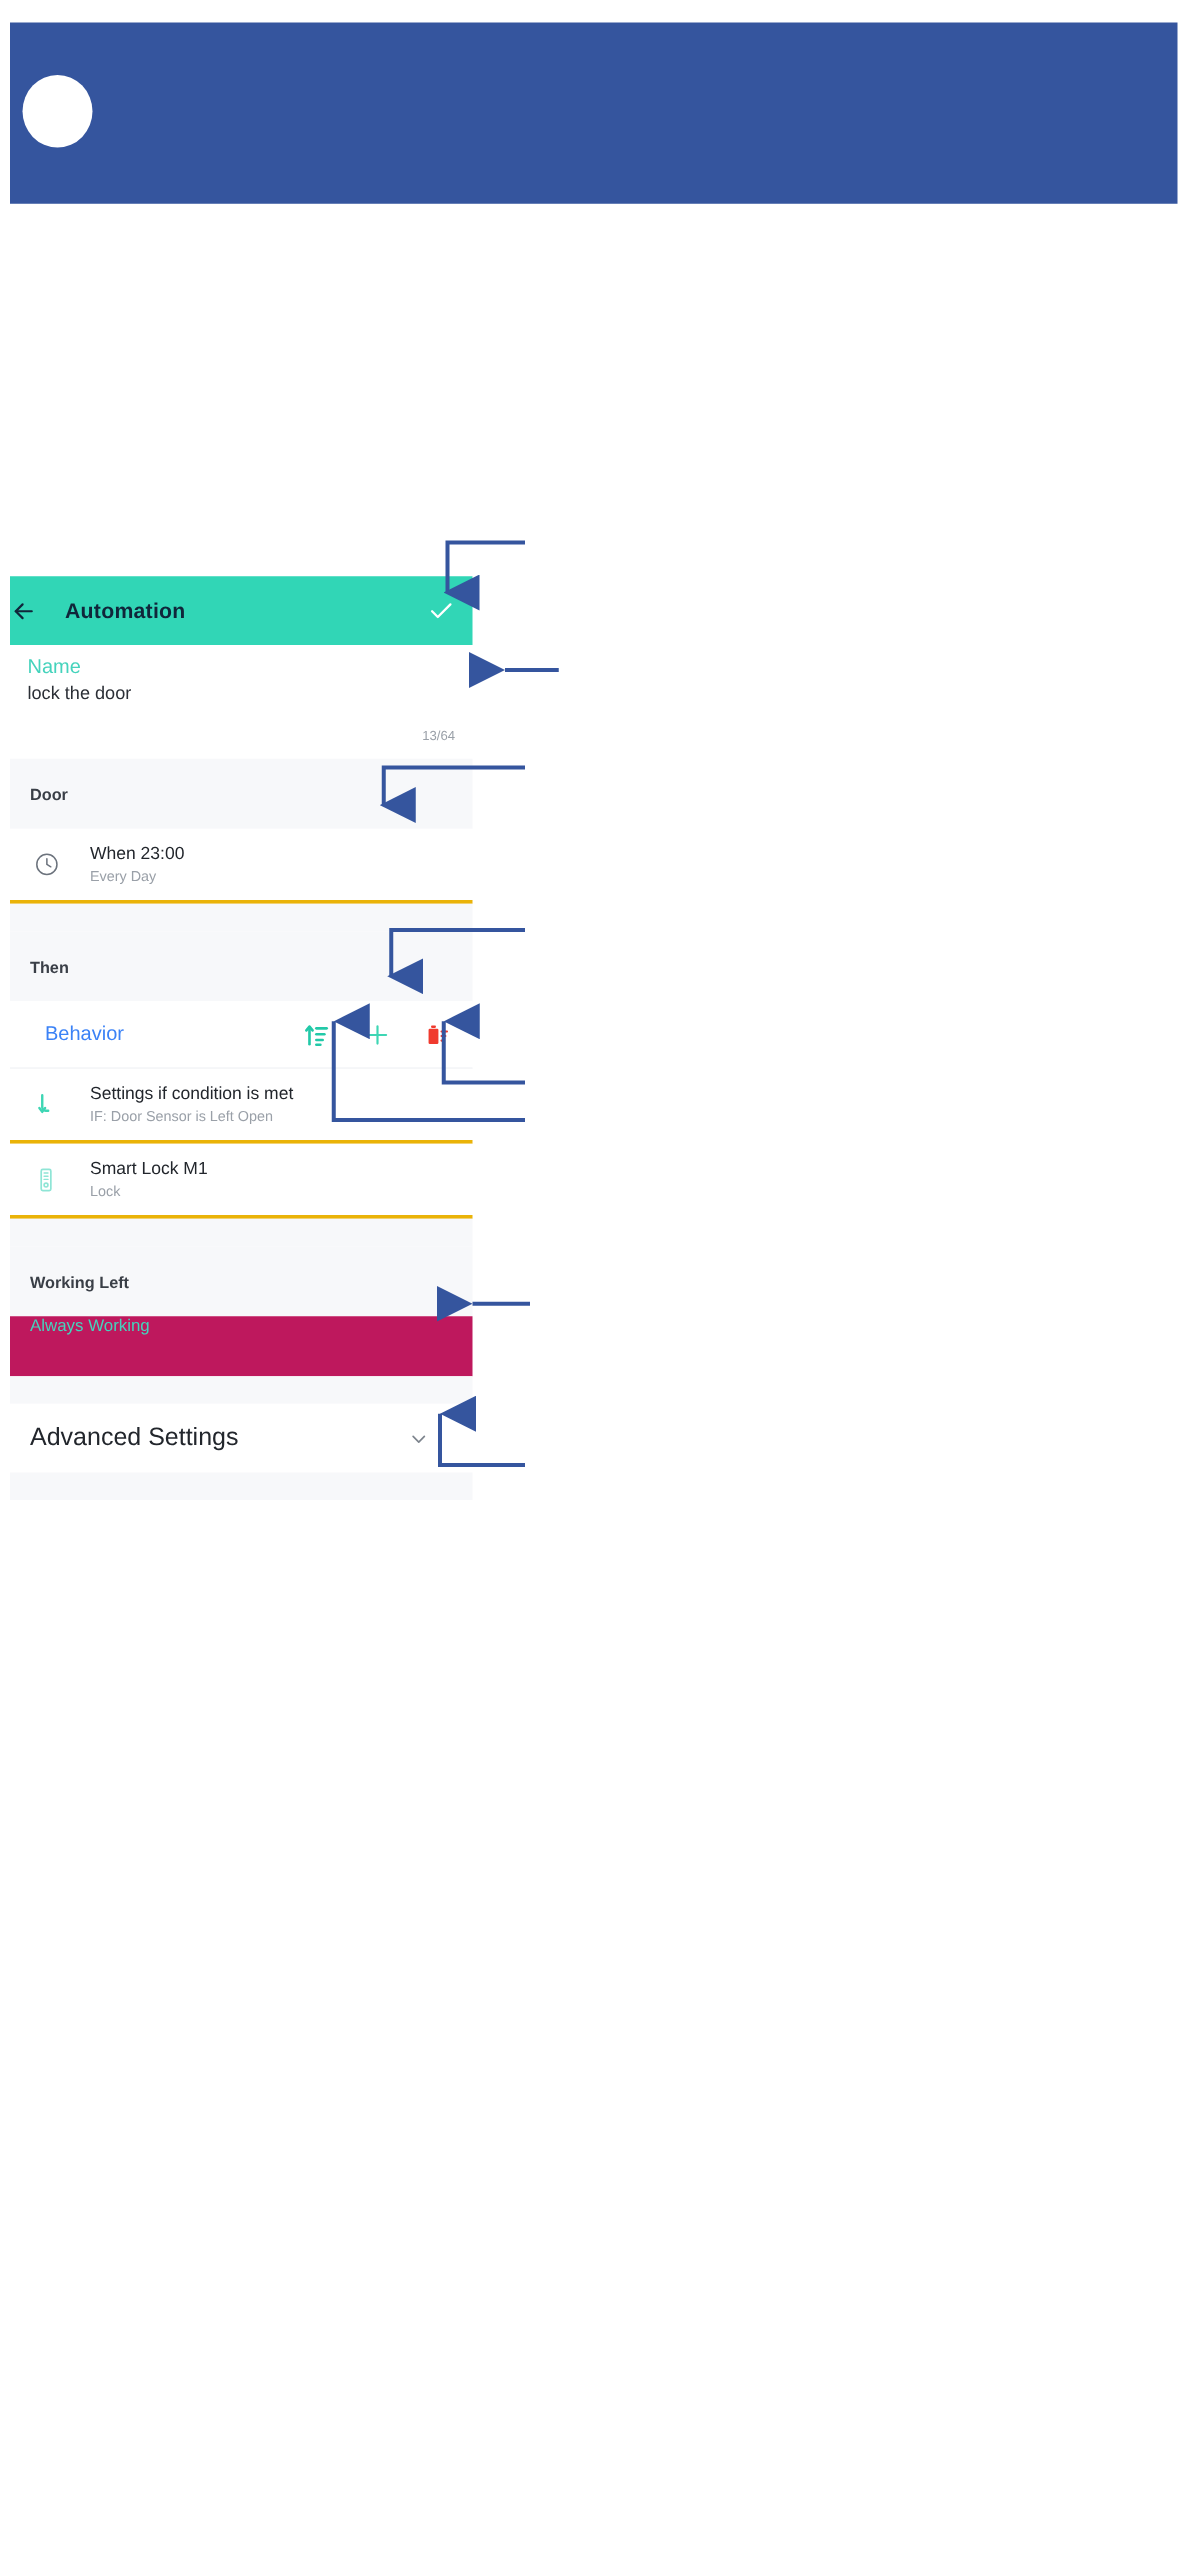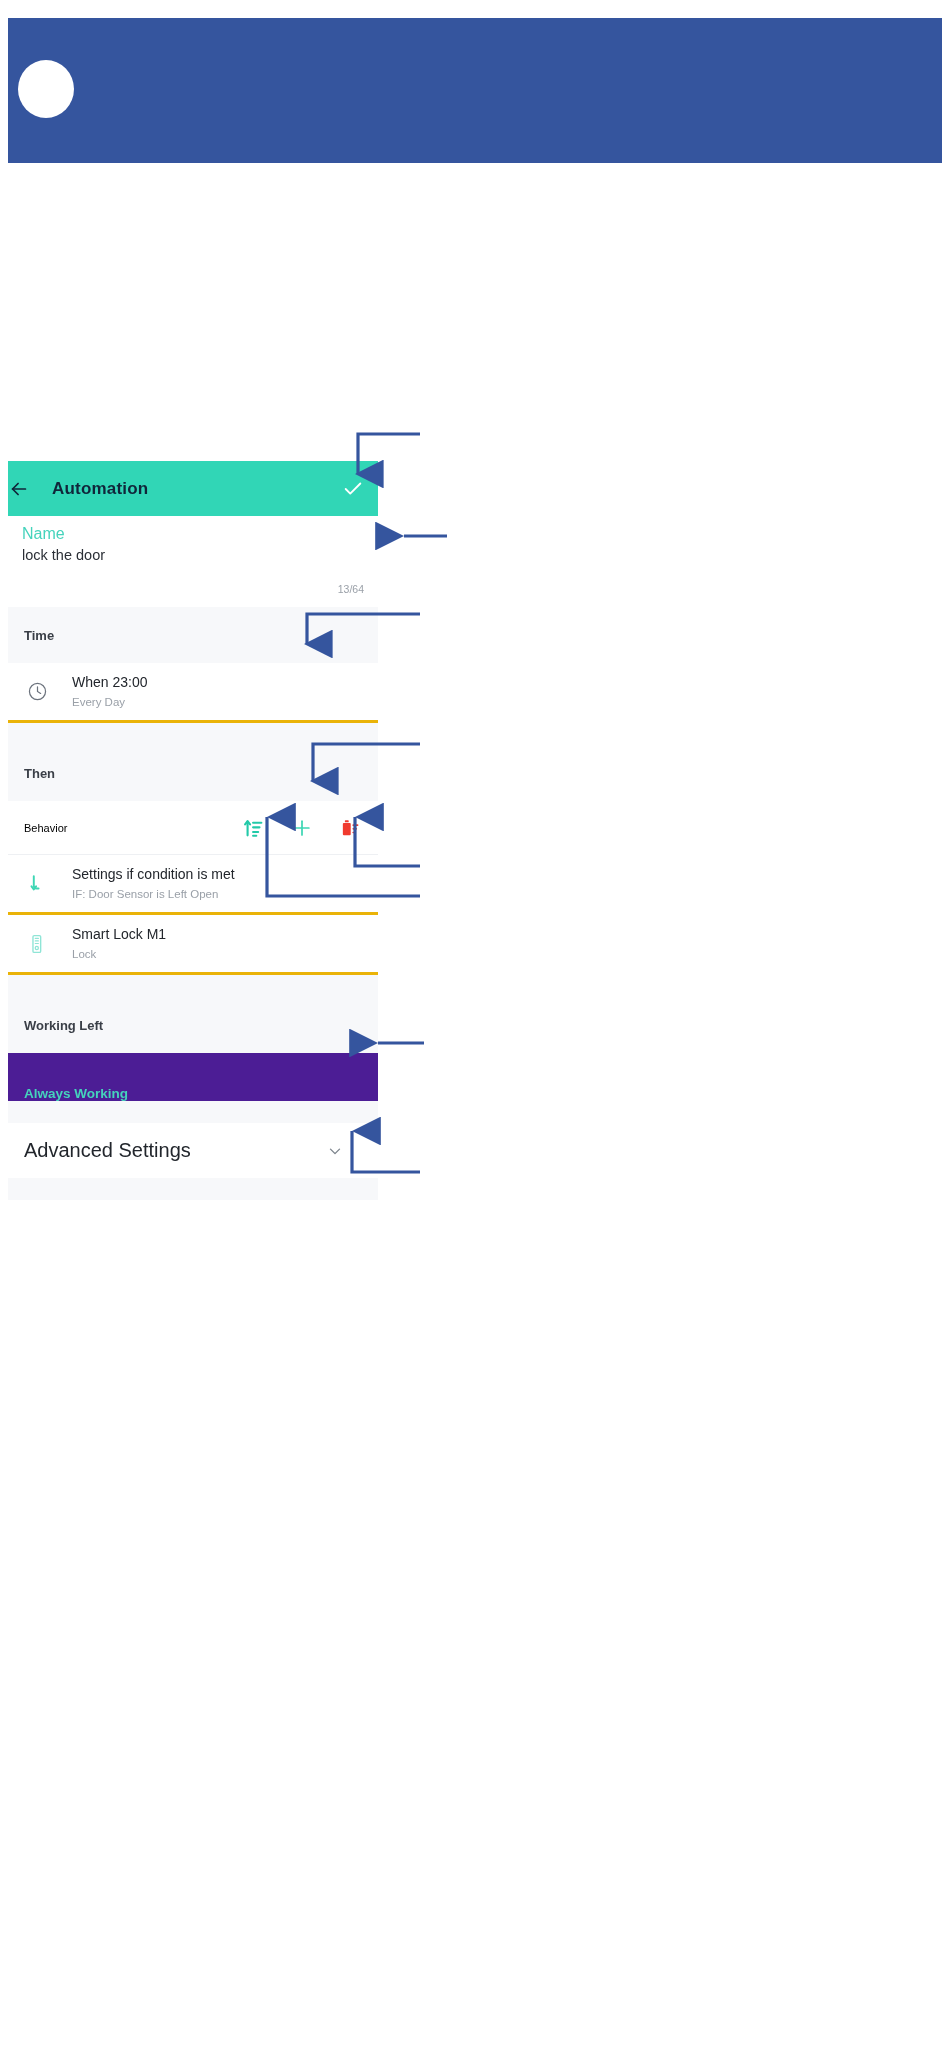--- a/index.html
+++ b/index.html
@@ -155,43 +155,43 @@
   
   .behavior-row {
     background: #ffffff;
     height: 54px;
     display: flex;
     align-items: center;
     padding: 0 16px;
     border-bottom: 1px solid #eef0f3;
   }
   .behavior-label {
-    font-size: 11px;
-    color: #000000;
+    font-size: 16px;
+    color: #3b82f6;
     flex: 1 1 auto;
+    margin-left: 12px;
   }
   .tool {
     width: 24px;
     height: 24px;
     margin-left: 24px;
     flex: 0 0 auto;
     display: flex;
     align-items: center;
     justify-content: center;
     cursor: pointer;
   }
 
   
   .plain-row {
-    background: #4c1d95;
+    background: #be185d;
     height: 48px;
     display: flex;
-    align-items: flex-end;
+    align-items: flex-start;
     padding: 0 16px;
-    font-weight: bold;
   }
   .always-working {
     font-size: 13.5px;
     color: #45D3BC;
   }
   .adv-row {
     background: #ffffff;
     height: 55px;
     display: flex;
     align-items: center;
@@ -245,21 +245,21 @@
 
     <div class="name-block">
       <div class="name-label">Name</div>
       <div class="name-value" placeholder="Name">lock the door</div>
     </div>
     <div class="counter-row">
       <span class="counter">13/64</span>
     </div>
 
     <div class="section-head">
-      <span class="txt">Time</span>
+      <span class="txt">Door</span>
     </div>
 
     <div class="row">
       <span class="ico">
         <svg viewBox="0 0 24 24" width="21" height="21" fill="none" stroke="currentColor" stroke-width="1.4">
           <circle cx="12" cy="12" r="9.2"></circle>
           <path d="M12 6.8V12l3.6 2.2" stroke-linecap="round"></path>
         </svg>
       </span>
       <span class="txtcol">

